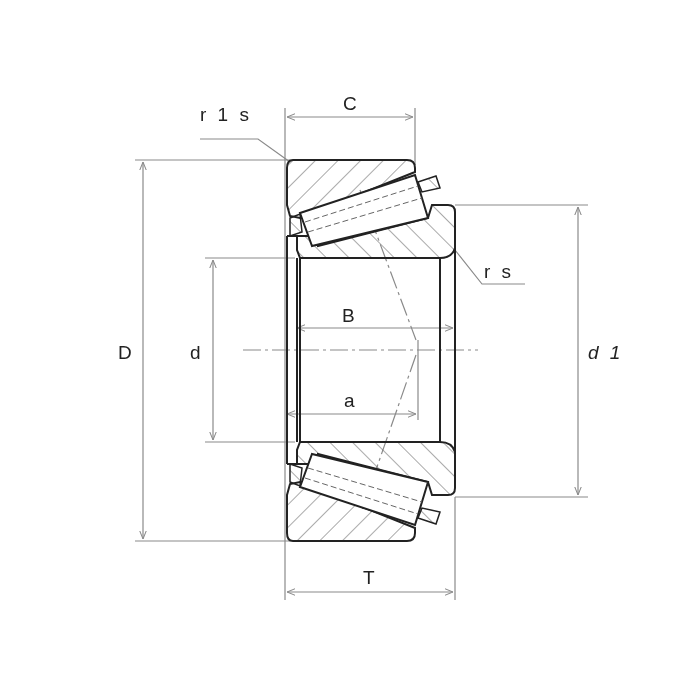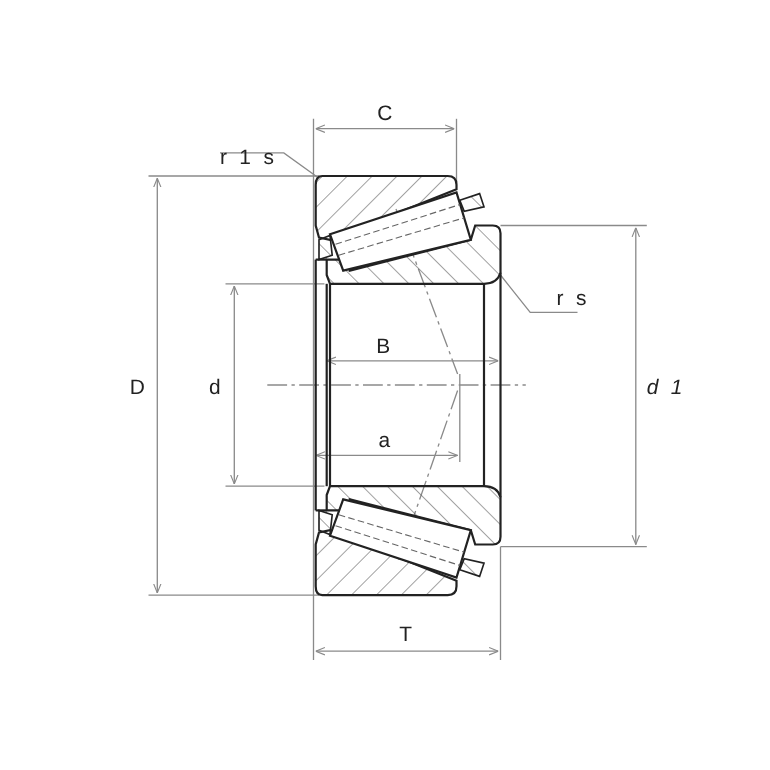--- a/index.html
+++ b/index.html
@@ -99,21 +99,21 @@
     <line x1="297" y1="258" x2="297" y2="442"></line>
     <line x1="300" y1="258" x2="300" y2="442"></line>
     <line x1="440" y1="258" x2="440" y2="442"></line>
     <line x1="455" y1="248" x2="455" y2="452"></line>
     <line x1="287" y1="236" x2="297" y2="236"></line>
     <line x1="287" y1="464" x2="297" y2="464"></line>
   </g>
 </svg>
 
 <span class="lbl" style="left:343px; top:94px;">C</span>
-<span class="lbl" style="left:200px; top:134px;">r 1 s</span>
-<span class="lbl" style="left:506px; top:262px;">r s</span>
+<span class="lbl" style="left:200px; top:105px;">r 1 s</span>
+<span class="lbl" style="left:484px; top:262px;">r s</span>
 <span class="lbl" style="left:118px; top:343px;">D</span>
 <span class="lbl" style="left:190px; top:343px;">d</span>
 <span class="lbl" style="left:588px; top:343px;font-style:italic;">d 1</span>
 <span class="lbl" style="left:342px; top:306px;">B</span>
 <span class="lbl" style="left:344px; top:391px;">a</span>
 <span class="lbl" style="left:363px; top:568px;">T</span>
 </div>
 
 </body></html>

